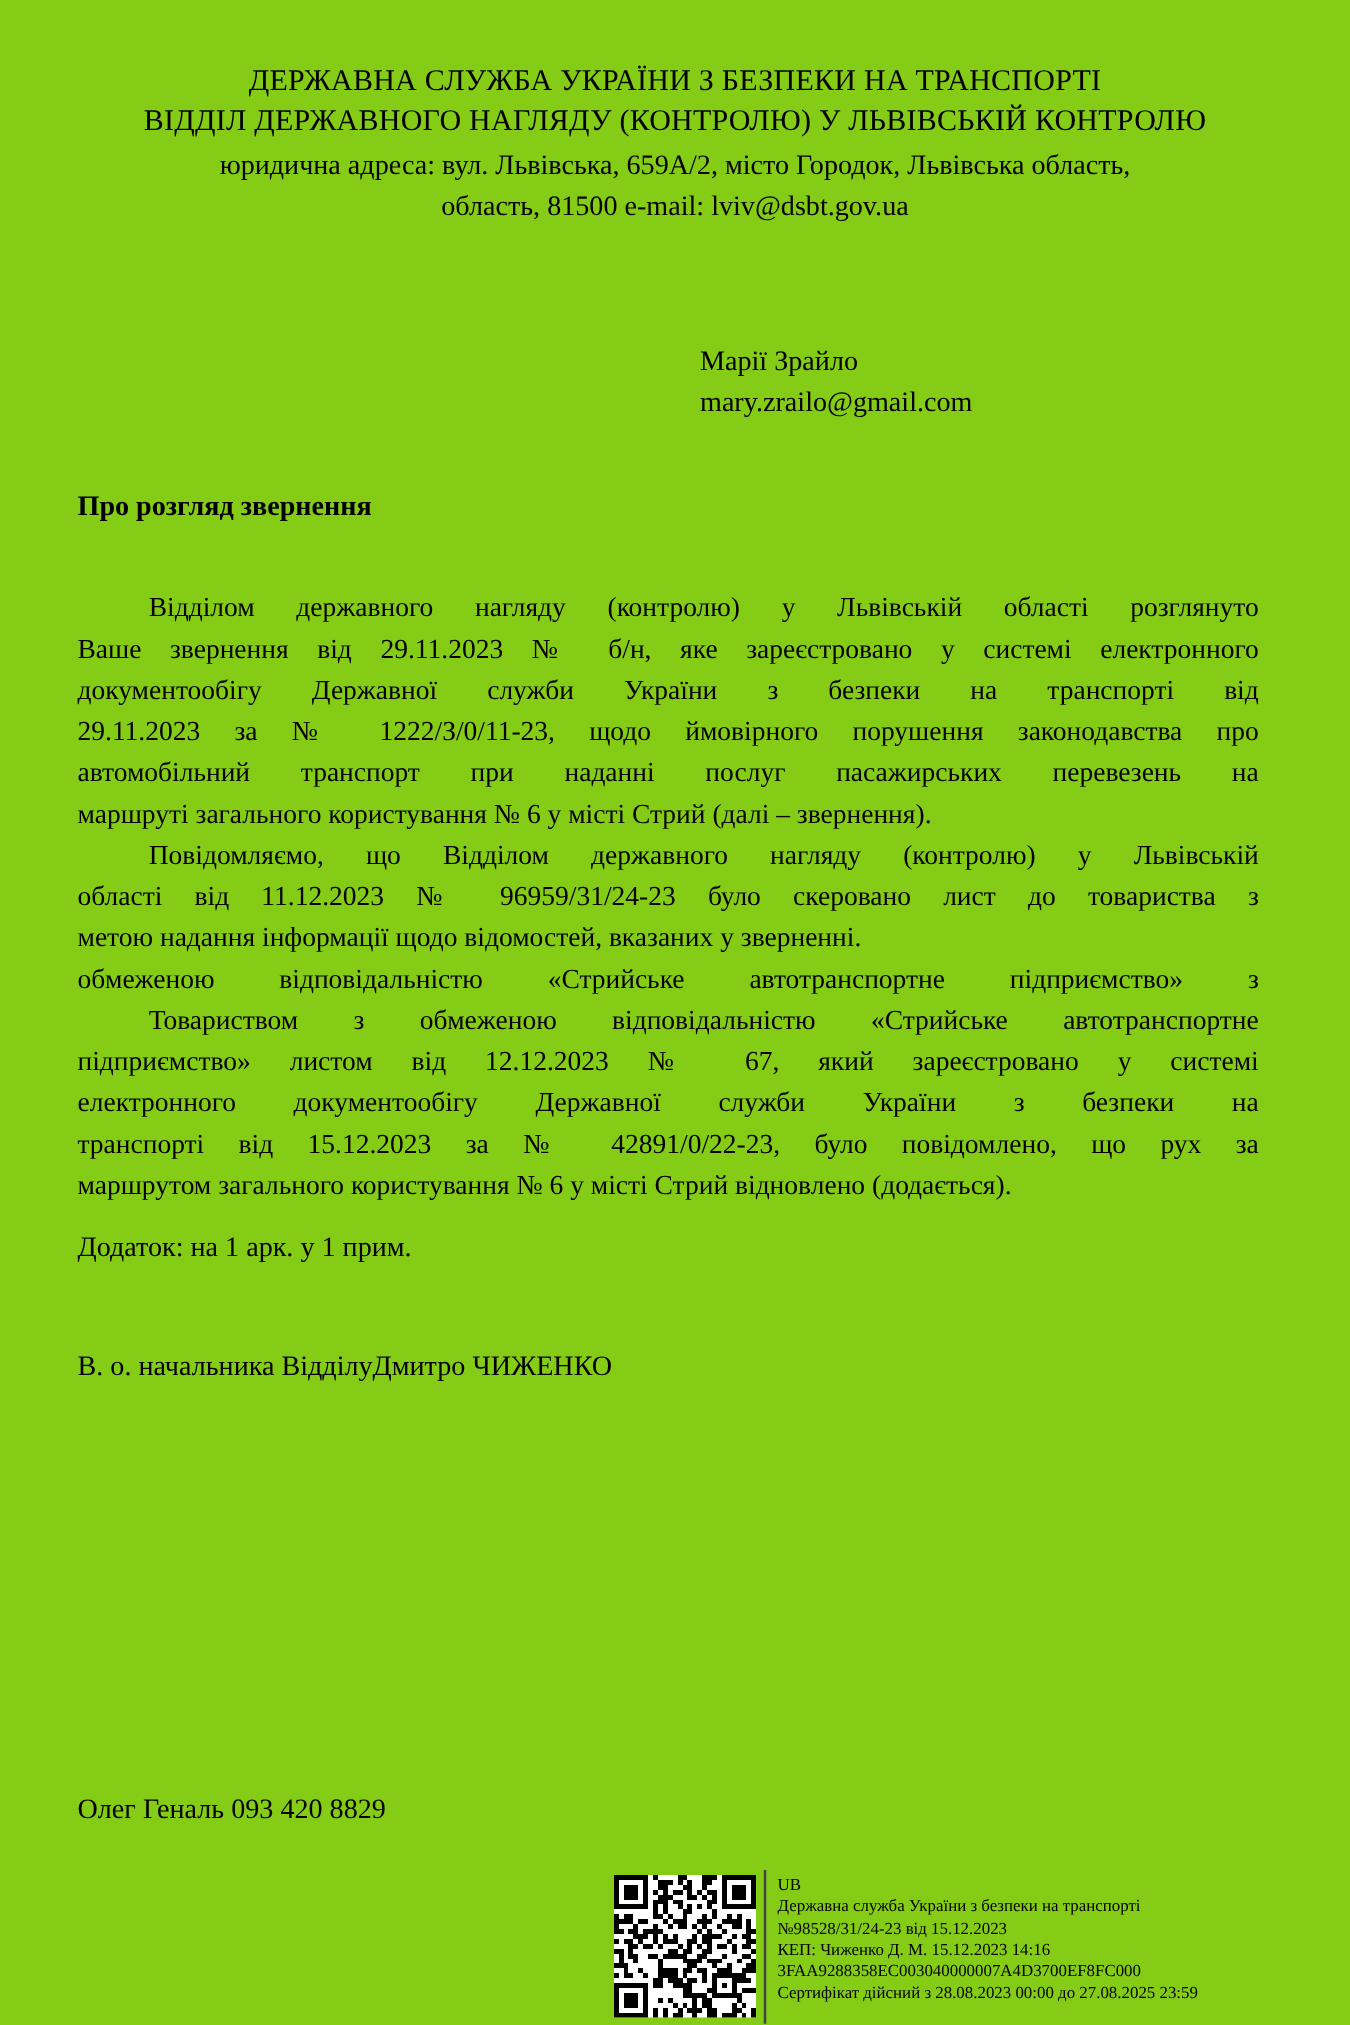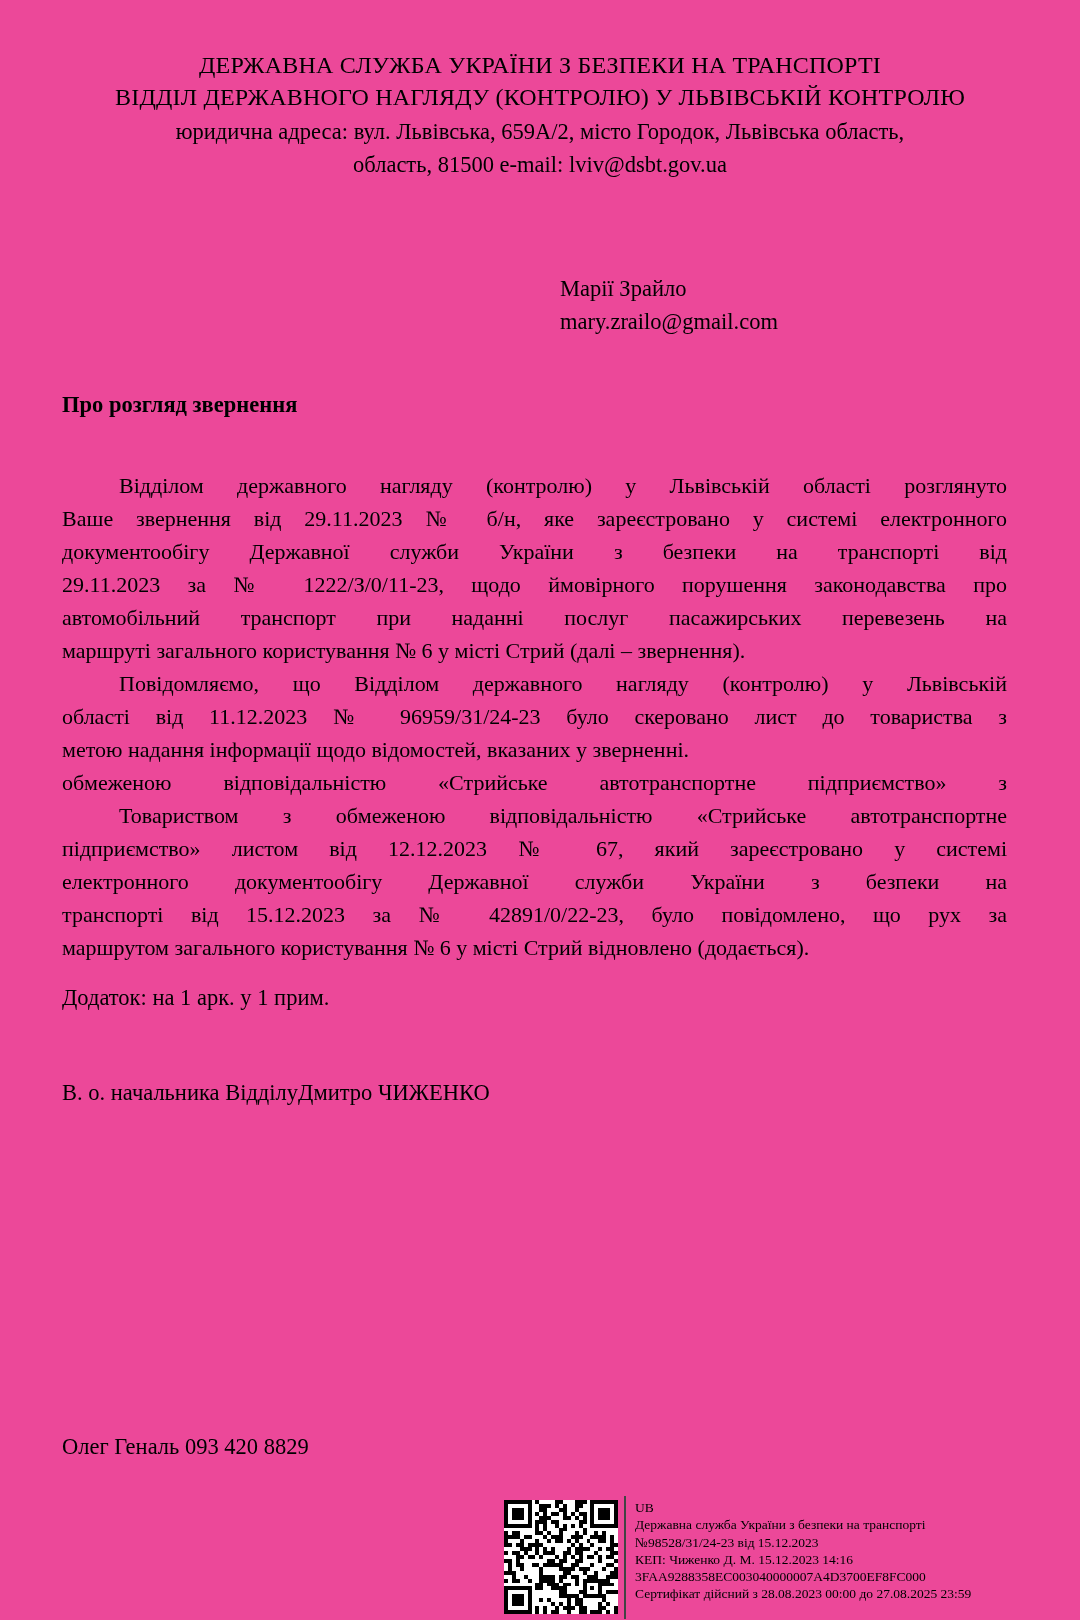--- a/index.html
+++ b/index.html
@@ -1,19 +1,19 @@
 <!DOCTYPE html>
 <html lang="uk"><head>
 <meta charset="utf-8">
 <style>
   html,body{margin:0;padding:0;background:#ffffff;}
   .page{
     position:relative;
     width:1080px;height:1620px;
-    background:#ec4899;
+    background:#84cc16;
     color:#000;
     font-family:"Liberation Serif","DejaVu Serif",serif;
     overflow:hidden;
   }
   
   .org-header{
     position:absolute;top:50px;left:40px;right:40px;
     text-align:center;
   }
   .org-caps{font-size:24px;line-height:31.5px;letter-spacing:.2px;}
@@ -27,21 +27,21 @@
   .content{position:absolute;left:62px;top:469px;width:945px;font-size:22px;line-height:33px;}
   .para{margin:0;}
   .jline{text-align:justify;text-align-last:justify;white-space:normal;}
   .jline.first{text-indent:57px;}
   .jline.last{text-align-last:left;}
   .attachment{margin-top:17px;font-size:22.5px;}
   .sig-row{display:flex;justify-content:flex-start;margin-top:62px;padding-right:18px;font-size:22.5px;}
   
   .footer-contact{position:absolute;left:62px;top:1434px;font-size:22.5px;}
   
-  .stamp{position:absolute;left:504px;top:1496px;display:flex;align-items:flex-start;}
+  .stamp{position:absolute;left:491px;top:1496px;display:flex;align-items:flex-start;}
   .qr{width:114px;height:114px;margin-top:4px;display:block;}
   .stamp-sep{width:2px;height:123px;background:#444;margin-left:6px;}
   .stamp-text{margin-left:9px;font-size:13.5px;line-height:17.3px;padding-top:3px;white-space:nowrap;}
 </style>
 </head>
 <body>
 
 <div class="page">
 
   <div class="org-header">

